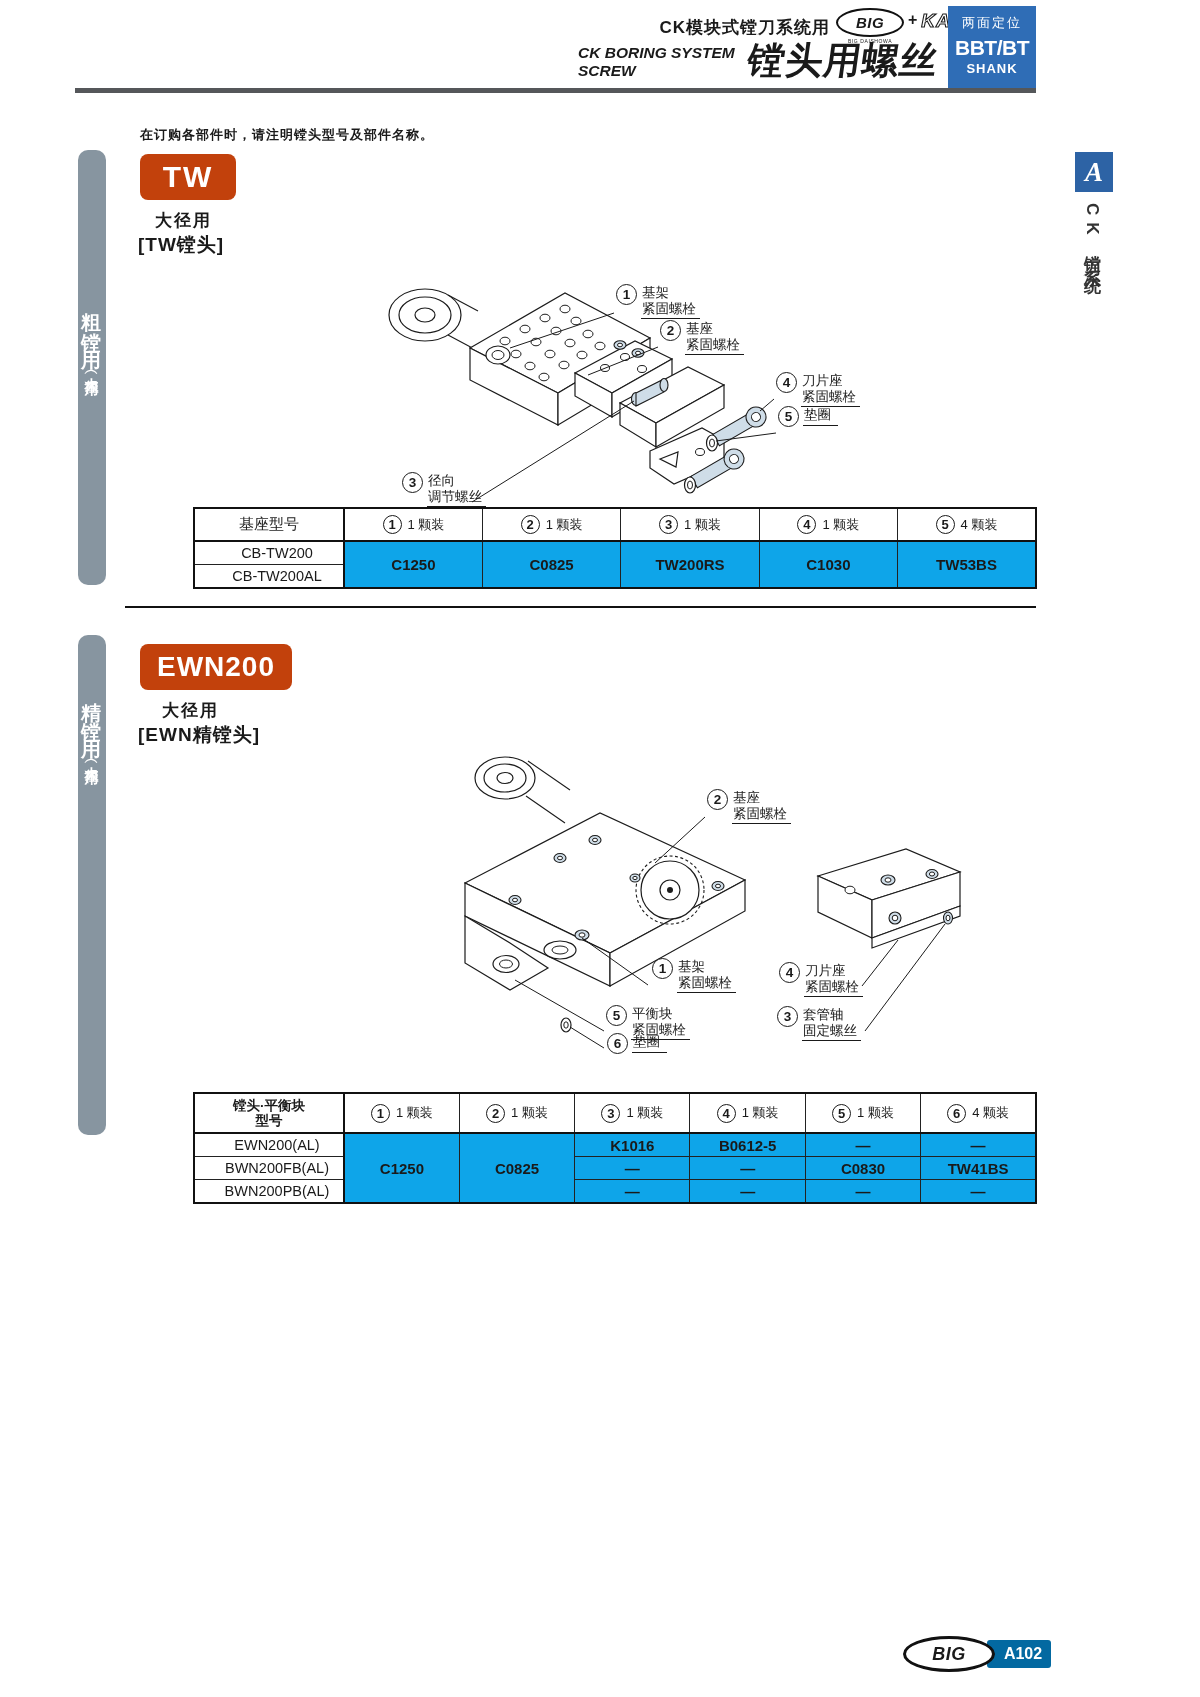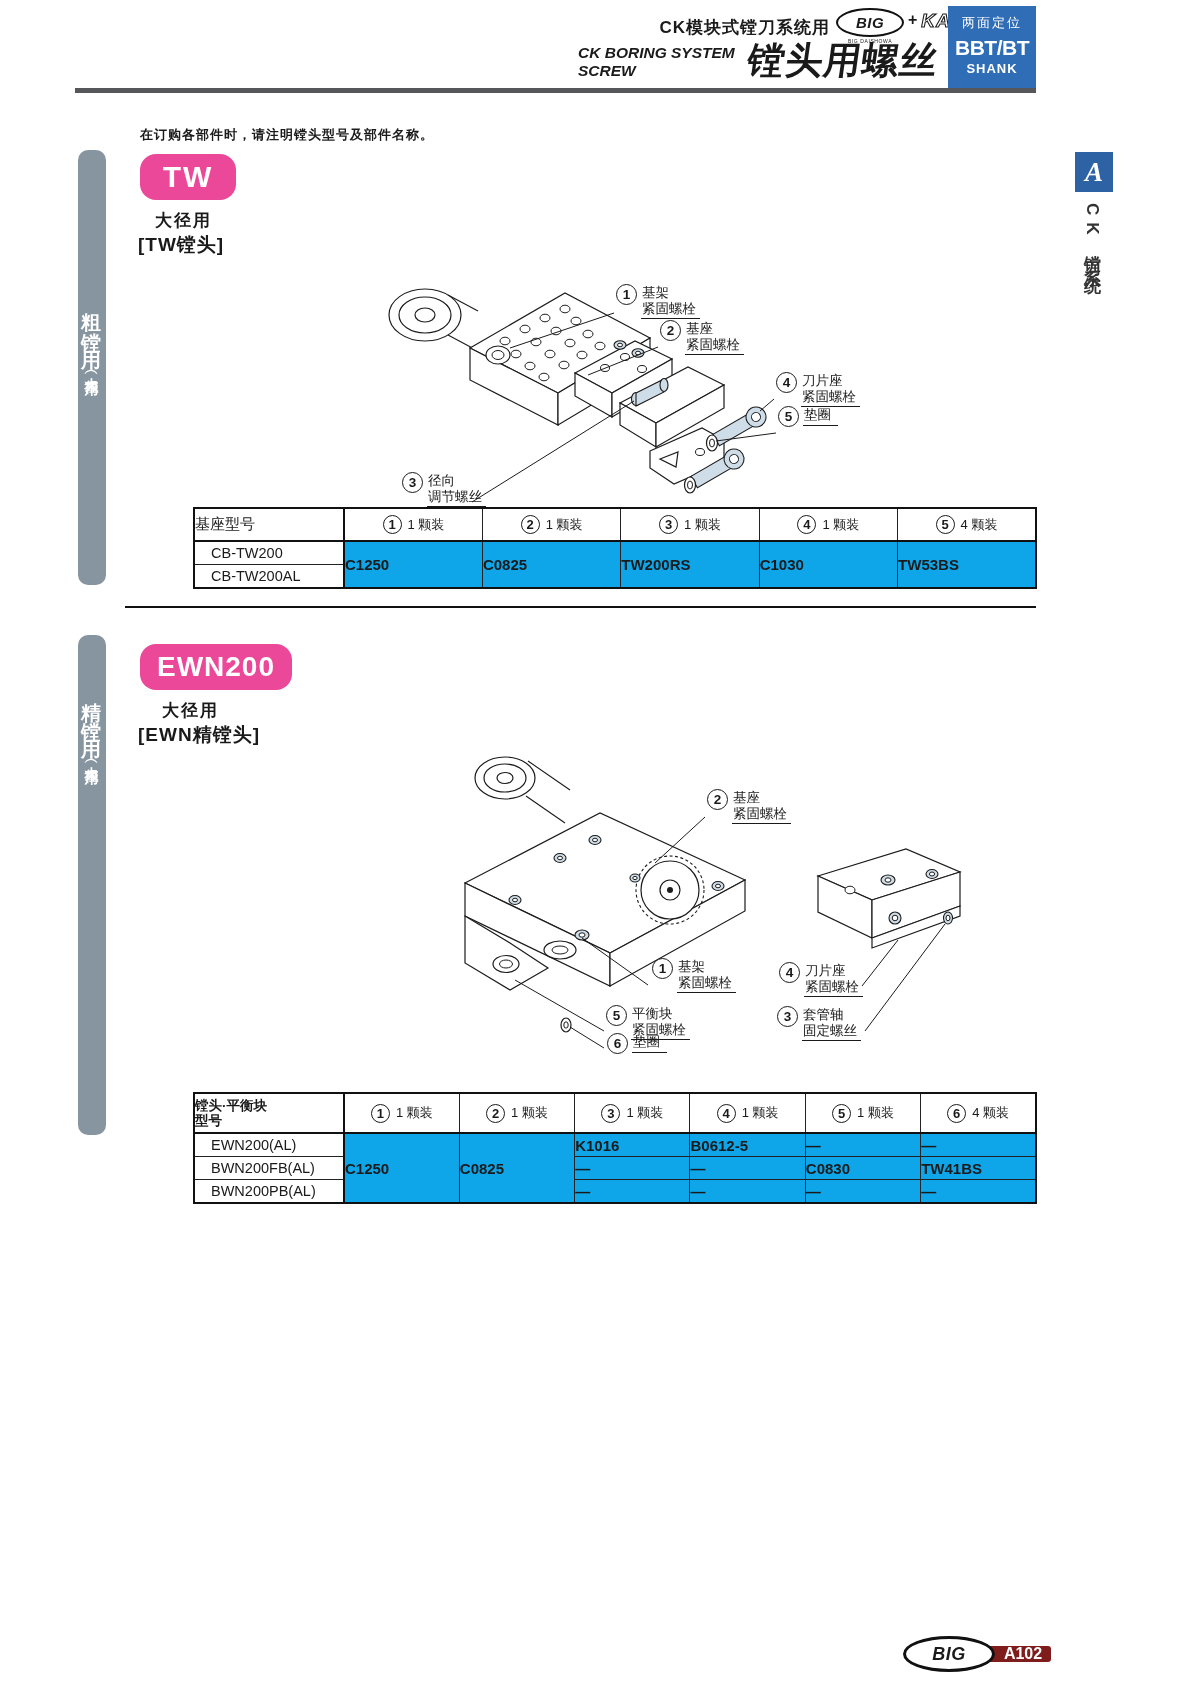--- a/index.html
+++ b/index.html
@@ -30,21 +30,21 @@
   .vtab .vsub{writing-mode:vertical-rl;text-orientation:mixed;font-size:14px;font-weight:600;letter-spacing:2px;margin-top:10px;}
   .tab-tw{left:78px;top:150px;height:435px;padding-top:148px;}
   .tab-ewn{left:78px;top:635px;height:500px;padding-top:52px;}
 
   
   .a-box{left:1075px;top:152px;width:38px;height:40px;background:#2d63a5;color:#fff;display:flex;align-items:center;justify-content:center;
          font-family:"Liberation Serif","DejaVu Serif",serif;font-style:italic;font-weight:700;font-size:27px;}
   .side-label{left:1081px;top:203px;writing-mode:vertical-rl;text-orientation:mixed;font-size:17px;font-weight:600;letter-spacing:7px;color:#333;}
 
   
-  .sec-badge{background:#ec4899;border-radius:16px;color:#fff;display:flex;align-items:center;justify-content:center;font-weight:800;}
+  .sec-badge{background:#c2410c;border-radius:8px;color:#fff;display:flex;align-items:center;justify-content:center;font-weight:800;}
   .badge-tw{left:140px;top:154px;width:96px;height:46px;font-size:30px;letter-spacing:2px;}
   .badge-ewn{left:140px;top:644px;width:152px;height:46px;font-size:28px;letter-spacing:1px;}
   .sub1{font-size:17px;font-weight:600;letter-spacing:2px;}
   .sub2{font-size:19px;font-weight:800;letter-spacing:1px;}
   .tw-sub1{left:155px;top:209px;} .tw-sub2{left:138px;top:232px;}
   .ewn-sub1{left:162px;top:699px;} .ewn-sub2{left:138px;top:722px;}
 
   .divider{left:125px;top:606px;width:911px;height:2px;background:#111;}
 
   
@@ -55,40 +55,40 @@
   svg .lead{fill:none;stroke:#1c1c1c;stroke-width:1px;}
 
   
   .co{display:flex;align-items:flex-start;gap:4px;background:transparent;}
   .cnum{width:21px;height:21px;border:1.5px solid #1a1a1a;border-radius:50%;display:flex;align-items:center;justify-content:center;
         font-size:13.5px;font-weight:600;background:#fff;flex:0 0 auto;box-sizing:border-box;}
   .ctxt{font-size:13.5px;line-height:15.5px;font-weight:500;border-bottom:1.3px solid #1a1a1a;padding:1px 4px 2px 1px;min-width:30px;}
 
   
   table.ptable{border-collapse:collapse;table-layout:fixed;background:#fff;border:2px solid #111;}
-  .ptable th,.ptable td{border:1px solid #222;text-align:left;padding:0;}
+  .ptable th,.ptable td{border:1px solid #222;text-align:center;padding:0;}
   .ptable thead th{height:31px;font-weight:500;border-bottom:2px solid #111;}
   .ptable .c0{border-right:2px solid #111;}
   .ptable td.model{height:22px;font-size:14.5px;font-weight:500;padding-left:16px;}
   .ptable td.val{background:#0ea5e9;font-size:15px;font-weight:700;}
   .hc{display:flex;align-items:center;justify-content:center;gap:6px;}
   .cnum2{width:19px;height:19px;border:1.4px solid #1a1a1a;border-radius:50%;display:flex;align-items:center;justify-content:center;
          font-size:13px;font-weight:600;background:#fff;box-sizing:border-box;}
   .qty{font-size:13px;font-weight:500;}
   .colhead{font-size:15px;font-weight:600;}
   .colhead2{font-size:13.5px;line-height:15px;font-weight:600;}
   #tw-table{left:193px;top:507px;width:844px;}
   #ewn-table{left:193px;top:1092px;width:844px;}
   #ewn-table thead th{height:38px;}
 
   
   .footer{left:903px;top:1636px;display:flex;align-items:center;}
   .f-oval{width:86px;height:30px;border:3px solid #111;border-radius:50%;background:#fff;display:flex;align-items:center;justify-content:center;z-index:2;}
   .f-oval b{font-style:italic;font-weight:900;font-size:18px;letter-spacing:.5px;}
-  .f-page{width:56px;height:16px;background:#7f1d1d;border-radius:3px;color:#fff;display:flex;align-items:center;justify-content:center;
+  .f-page{width:56px;height:28px;background:#0369a1;border-radius:3px;color:#fff;display:flex;align-items:center;justify-content:center;
           font-size:16px;font-weight:700;margin-left:-8px;padding-left:8px;}
 </style>
 </head>
 <body>
 
 <div class="abs h-cn1">CK模块式镗刀系统用</div>
 
 <div class="abs h-logo">
   <div>
     <div class="big-oval">

